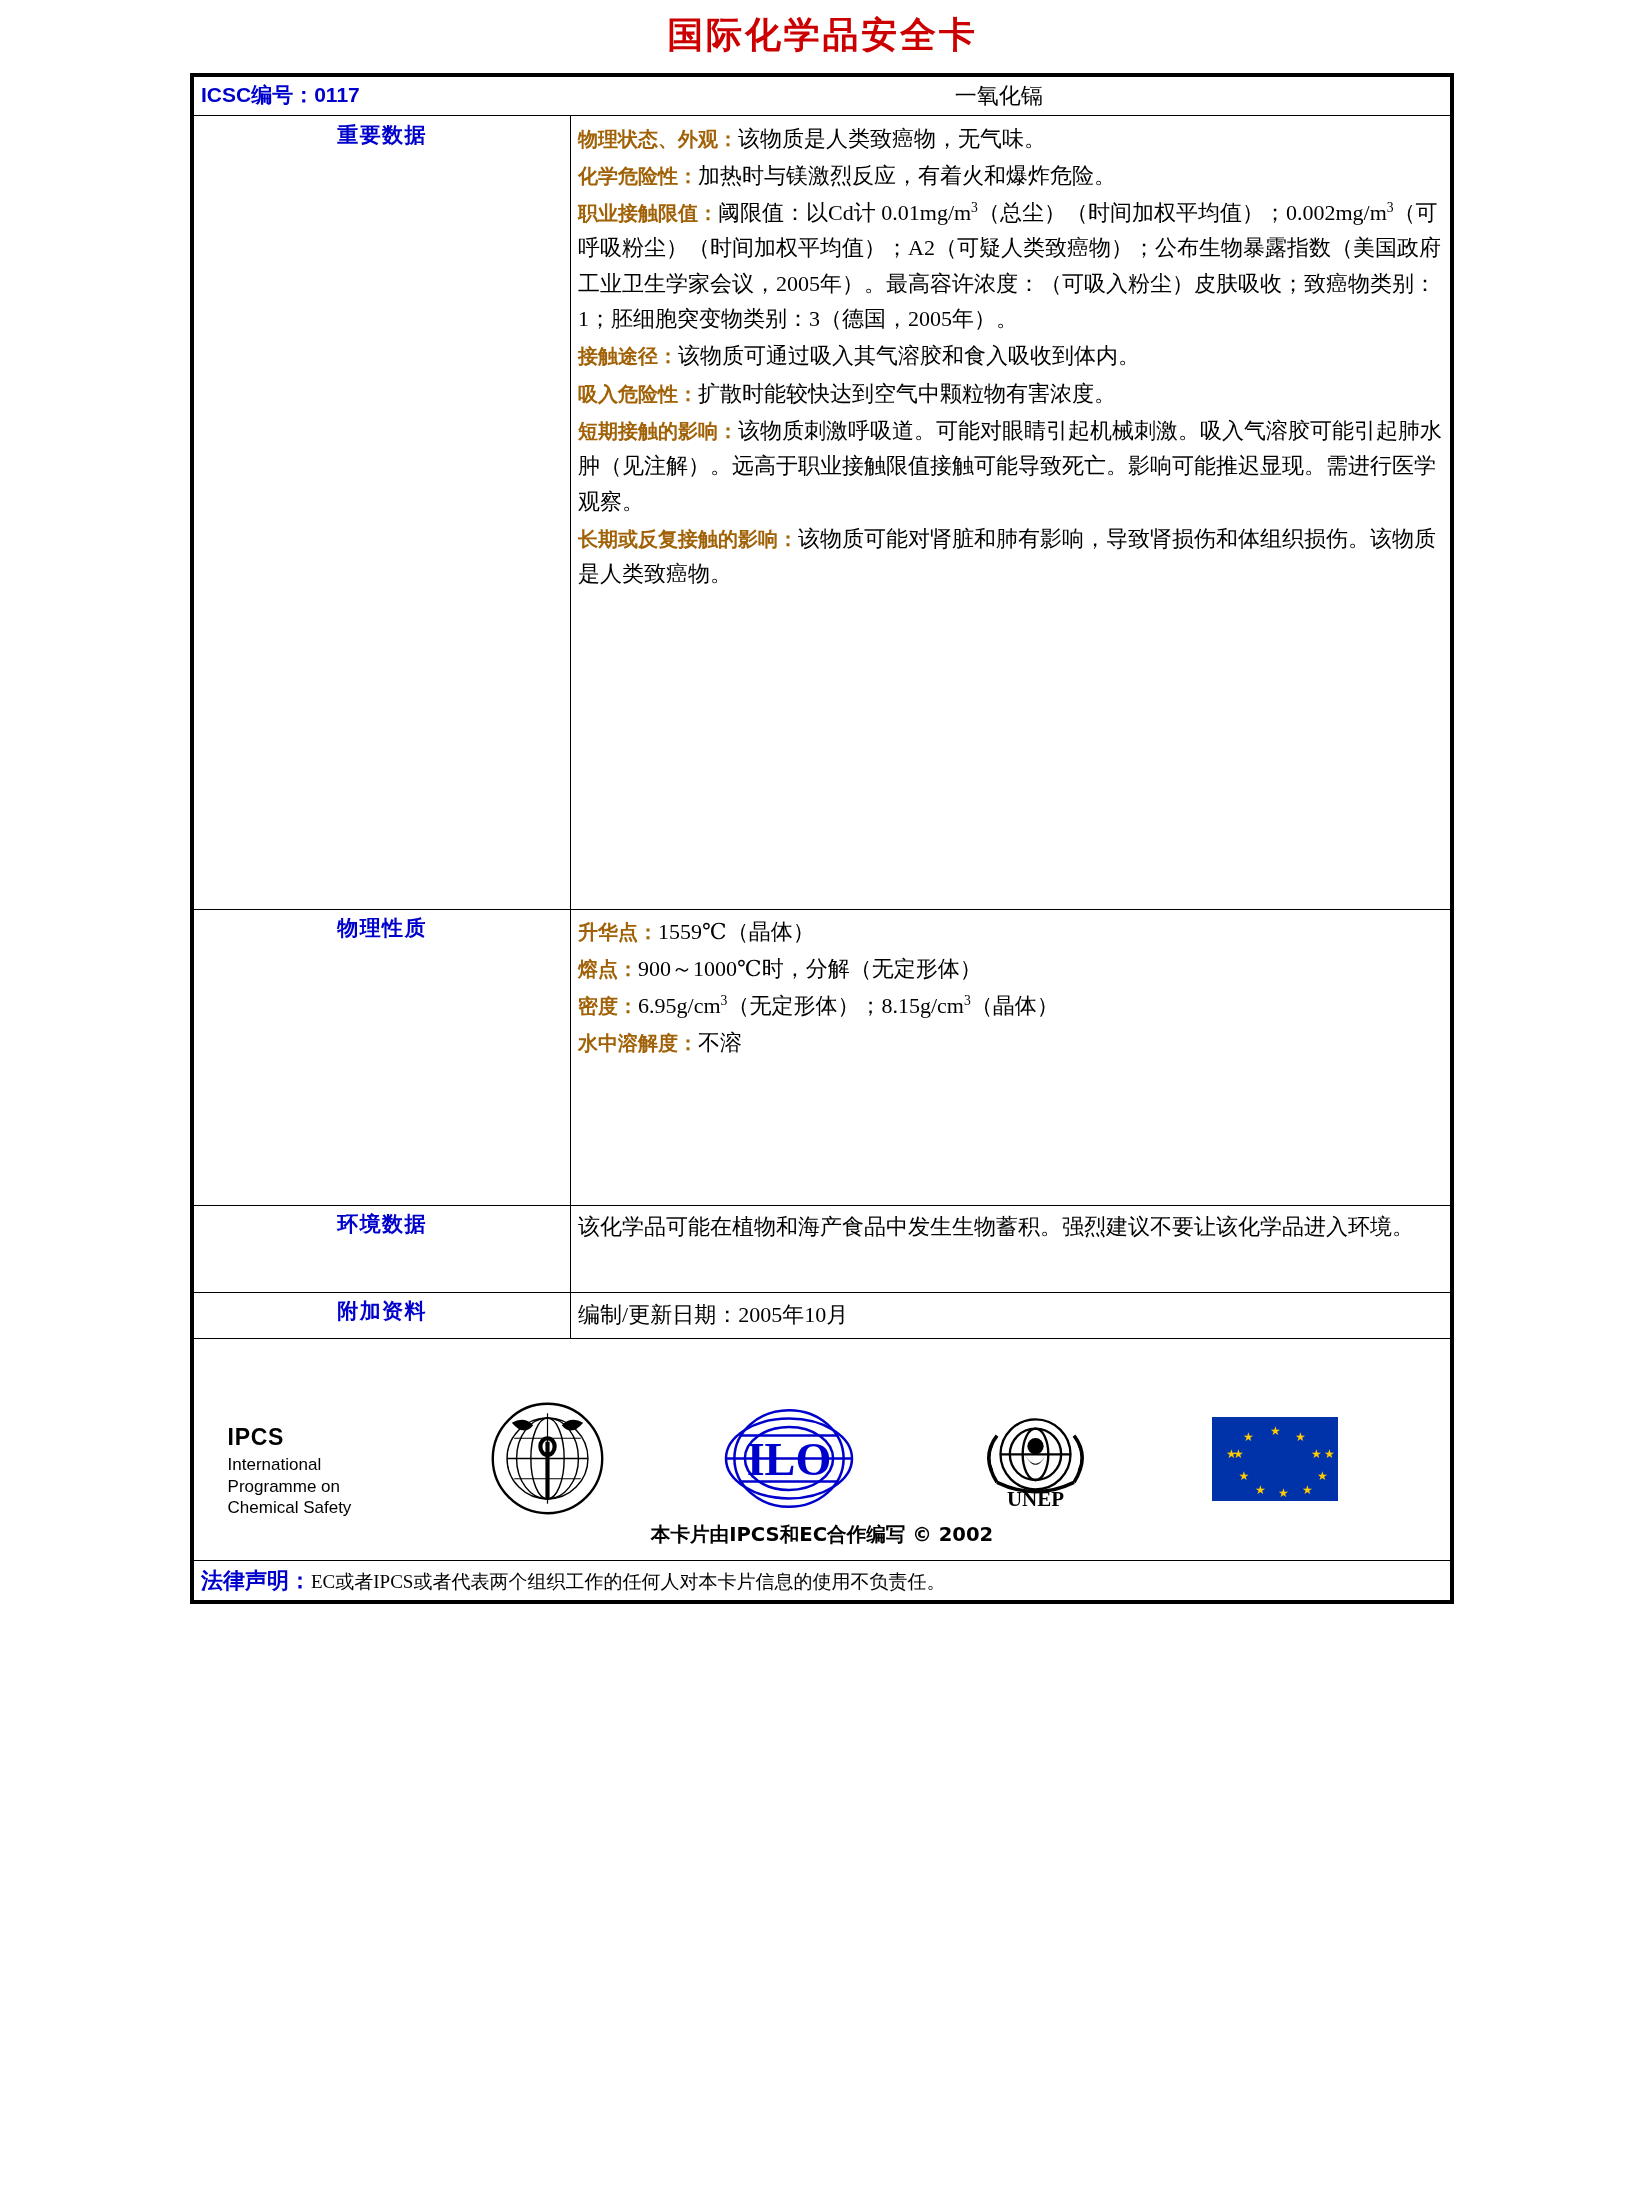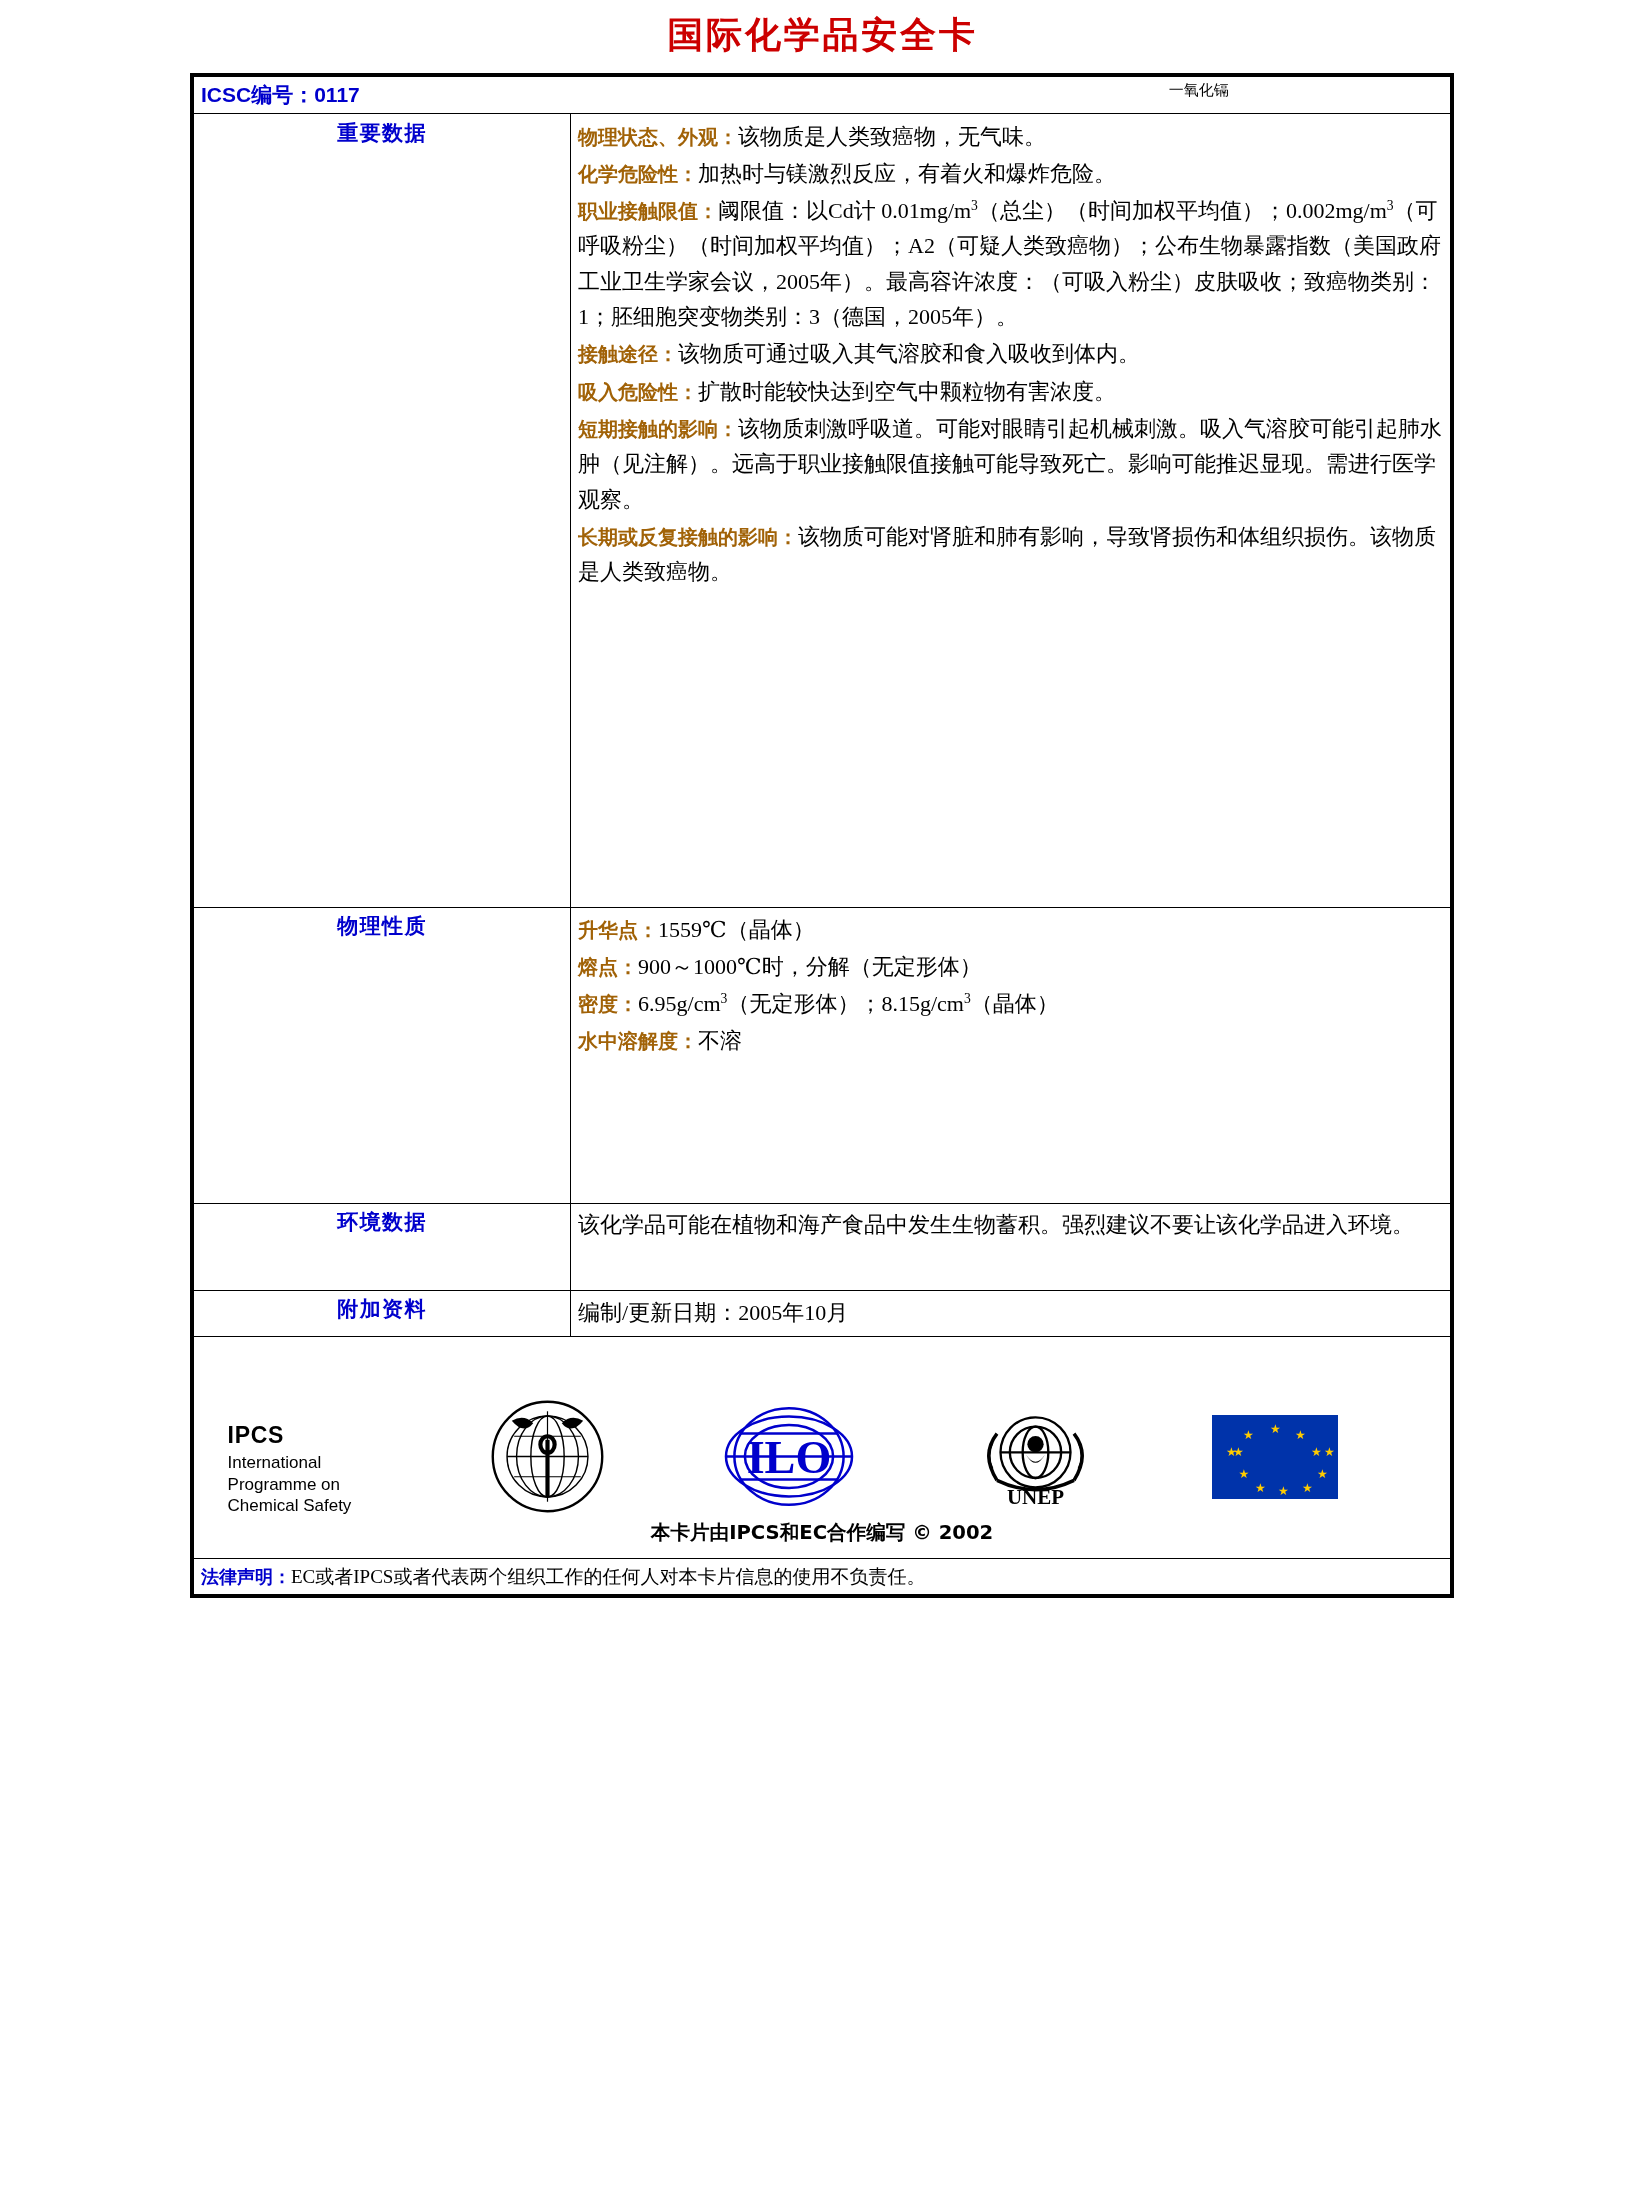--- a/index.html
+++ b/index.html
@@ -52,22 +52,22 @@
   .hdrrow td {
     padding: 7px 9.8px;
   }
   .icsc-num {
     font-family: "Liberation Sans", sans-serif;
     font-size: 21px;
     color: #0000cc;
     font-weight: bold;
   }
   .chem-name {
-    text-align: center;
-    font-size: 15px;
+    text-align: left;
+    font-size: 22px;
     font-family: Liberation Sans, sans-serif;
   }
   .rowlabel {
     width: 174px;
     text-align: center;
     vertical-align: middle;
     color: #0000cc;
     font-family: "DejaVu Sans", "Liberation Sans", sans-serif;
     font-weight: bold;
     font-size: 21px;
@@ -145,21 +145,21 @@
   }
   .legal {
     font-size: 19px;
     padding: 9.8px 11.2px;
     font-family: "Liberation Serif", serif;
   }
   .legal .lb {
     color: #0000cc;
     font-family: "DejaVu Sans", "Liberation Sans", sans-serif;
     font-weight: bold;
-    font-size: 18px;
+    font-size: 22px;
   }
   .eu-flag {
     width: 126px;
     height: 84px;
     background: #0033aa;
     position: relative;
   }
   .eu-star {
     position: absolute;
     color: #ffcc00;

